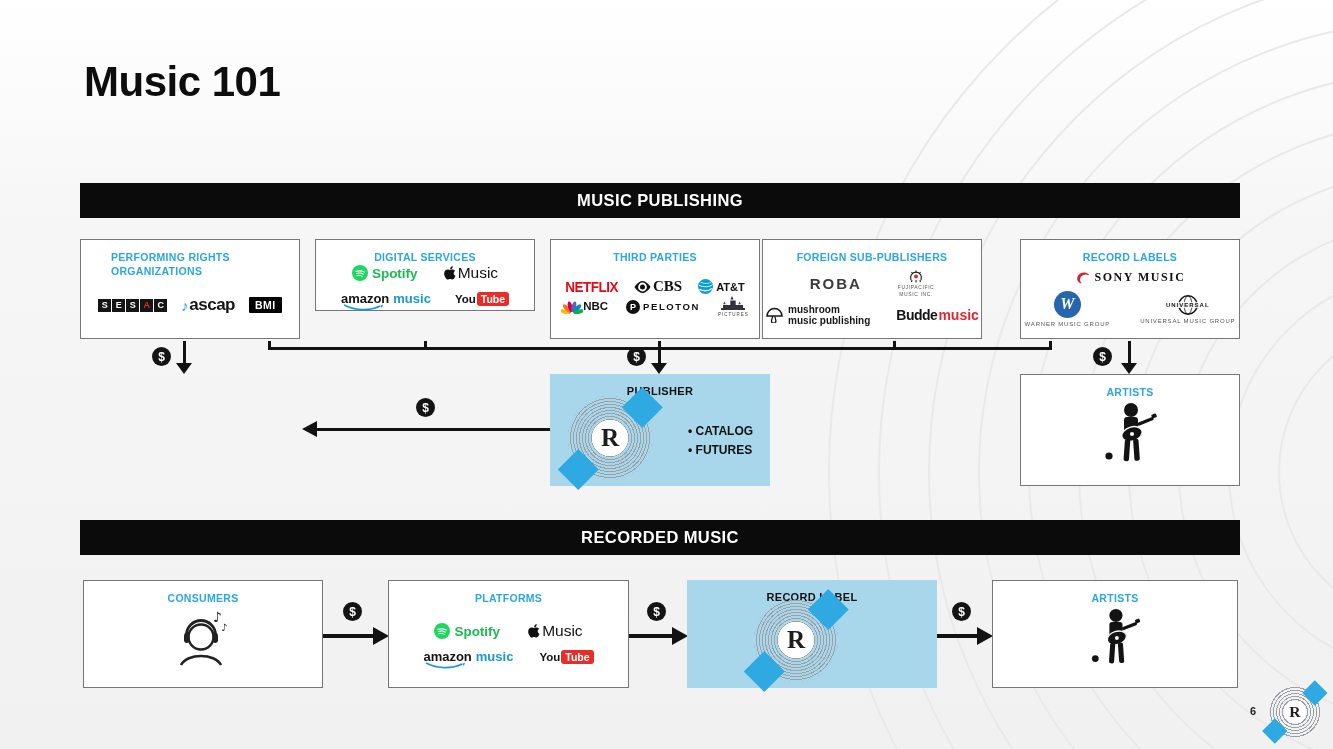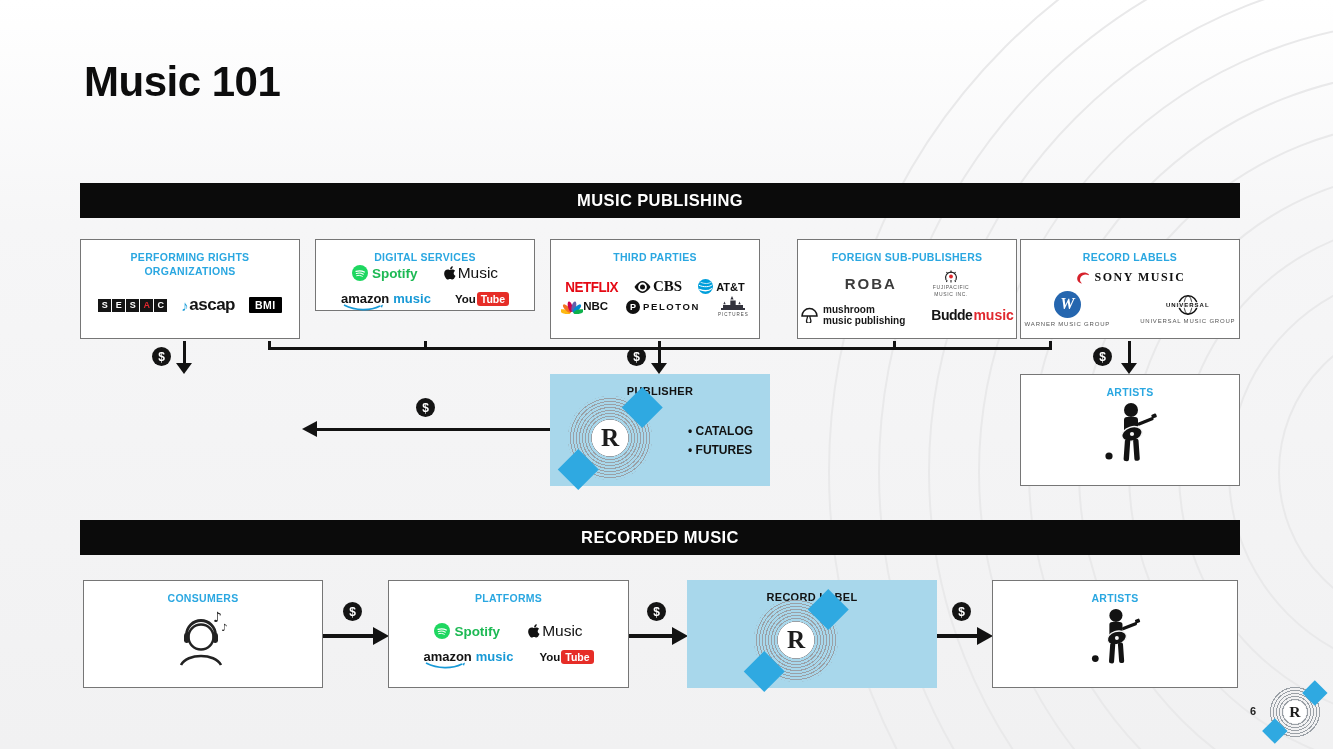--- a/index.html
+++ b/index.html
@@ -14,21 +14,21 @@
   .layer{position:absolute;inset:0;z-index:1;}
 
   .page-title{position:absolute;left:84px;top:58px;font-size:42px;font-weight:bold;letter-spacing:-0.5px;color:#0d0d0d;}
 
   .banner{position:absolute;left:80px;width:1160px;height:35px;background:#0b0b0b;color:#fff;
     display:flex;align-items:center;justify-content:center;font-weight:bold;font-size:16.5px;letter-spacing:0.4px;}
 
   .box{position:absolute;background:#fff;border:1px solid #767676;box-sizing:border-box;
     display:flex;flex-direction:column;align-items:center;}
   .box.blue{background:#a8d7eb;border:none;}
-  .box-title{font-weight:bold;font-size:10.5px;letter-spacing:0.3px;color:#2aa7e1;text-align:center;margin-top:10px;line-height:1.35;}
+  .box-title{font-weight:bold;font-size:10.5px;letter-spacing:0.3px;color:#2aa7e1;margin-top:10px;line-height:1.35;}
   .box-title.dark{color:#111;font-size:11px;}
 
   .logo-col{display:flex;flex-direction:column;align-items:center;justify-content:center;flex:1;width:100%;gap:9px;padding-bottom:6px;}
   .logo-row{display:flex;align-items:center;justify-content:center;gap:18px;}
 
   
   .hline,.vline{position:absolute;background:#121212;}
   .arr-down{position:absolute;width:0;height:0;border-left:8px solid transparent;border-right:8px solid transparent;border-top:11px solid #121212;}
   .arr-left{position:absolute;width:0;height:0;border-top:8px solid transparent;border-bottom:8px solid transparent;border-right:15px solid #121212;}
   .arr-right{position:absolute;width:0;height:0;border-top:9px solid transparent;border-bottom:9px solid transparent;border-left:16px solid #121212;}
@@ -221,21 +221,21 @@
           <span class="disney">
             <svg width="26" height="17" viewBox="0 0 26 17">
                 <path fill="#33333d" d="M12 1l1.6 3.4h-3.2Z M4.5 6.5l1.2 2.8H3.3Z M19.5 6.5l1.2 2.8h-2.4Z M3 10h20v5H3Z M10.3 10h5.4V5.5h-5.4Z M1 13h24v2H1Z"></path>
               </svg>
             <span class="cap">PICTURES</span>
           </span>
         </div>
       </div>
     </div>
 
-    <div class="box" style="left:797px;top:239px;width:220px;height:100px;">
+    <div class="box" style="left:762px;top:239px;width:220px;height:100px;">
       <div class="box-title">FOREIGN SUB-PUBLISHERS</div>
       <div class="logo-col" style="gap:7px;">
         <div class="logo-row" style="gap:36px;">
           <span class="roba">ROBA</span>
           <span class="fuji">
             <svg width="16" height="14" viewBox="0 0 16 14">
                 <path d="M3 10A5.5 5.5 0 1 1 13 10" fill="none" stroke="#222" stroke-width="1.2"></path>
                 <circle cx="8" cy="6.5" r="1.9" fill="#E0282E"></circle>
                 <path d="M3.5 2l1.4 2M8 .5v2.4M12.5 2l-1.4 2M4 10l-.5 2M8 10v2.4M12 10l.5 2" stroke="#222" stroke-width="1.1"></path>
               </svg>

